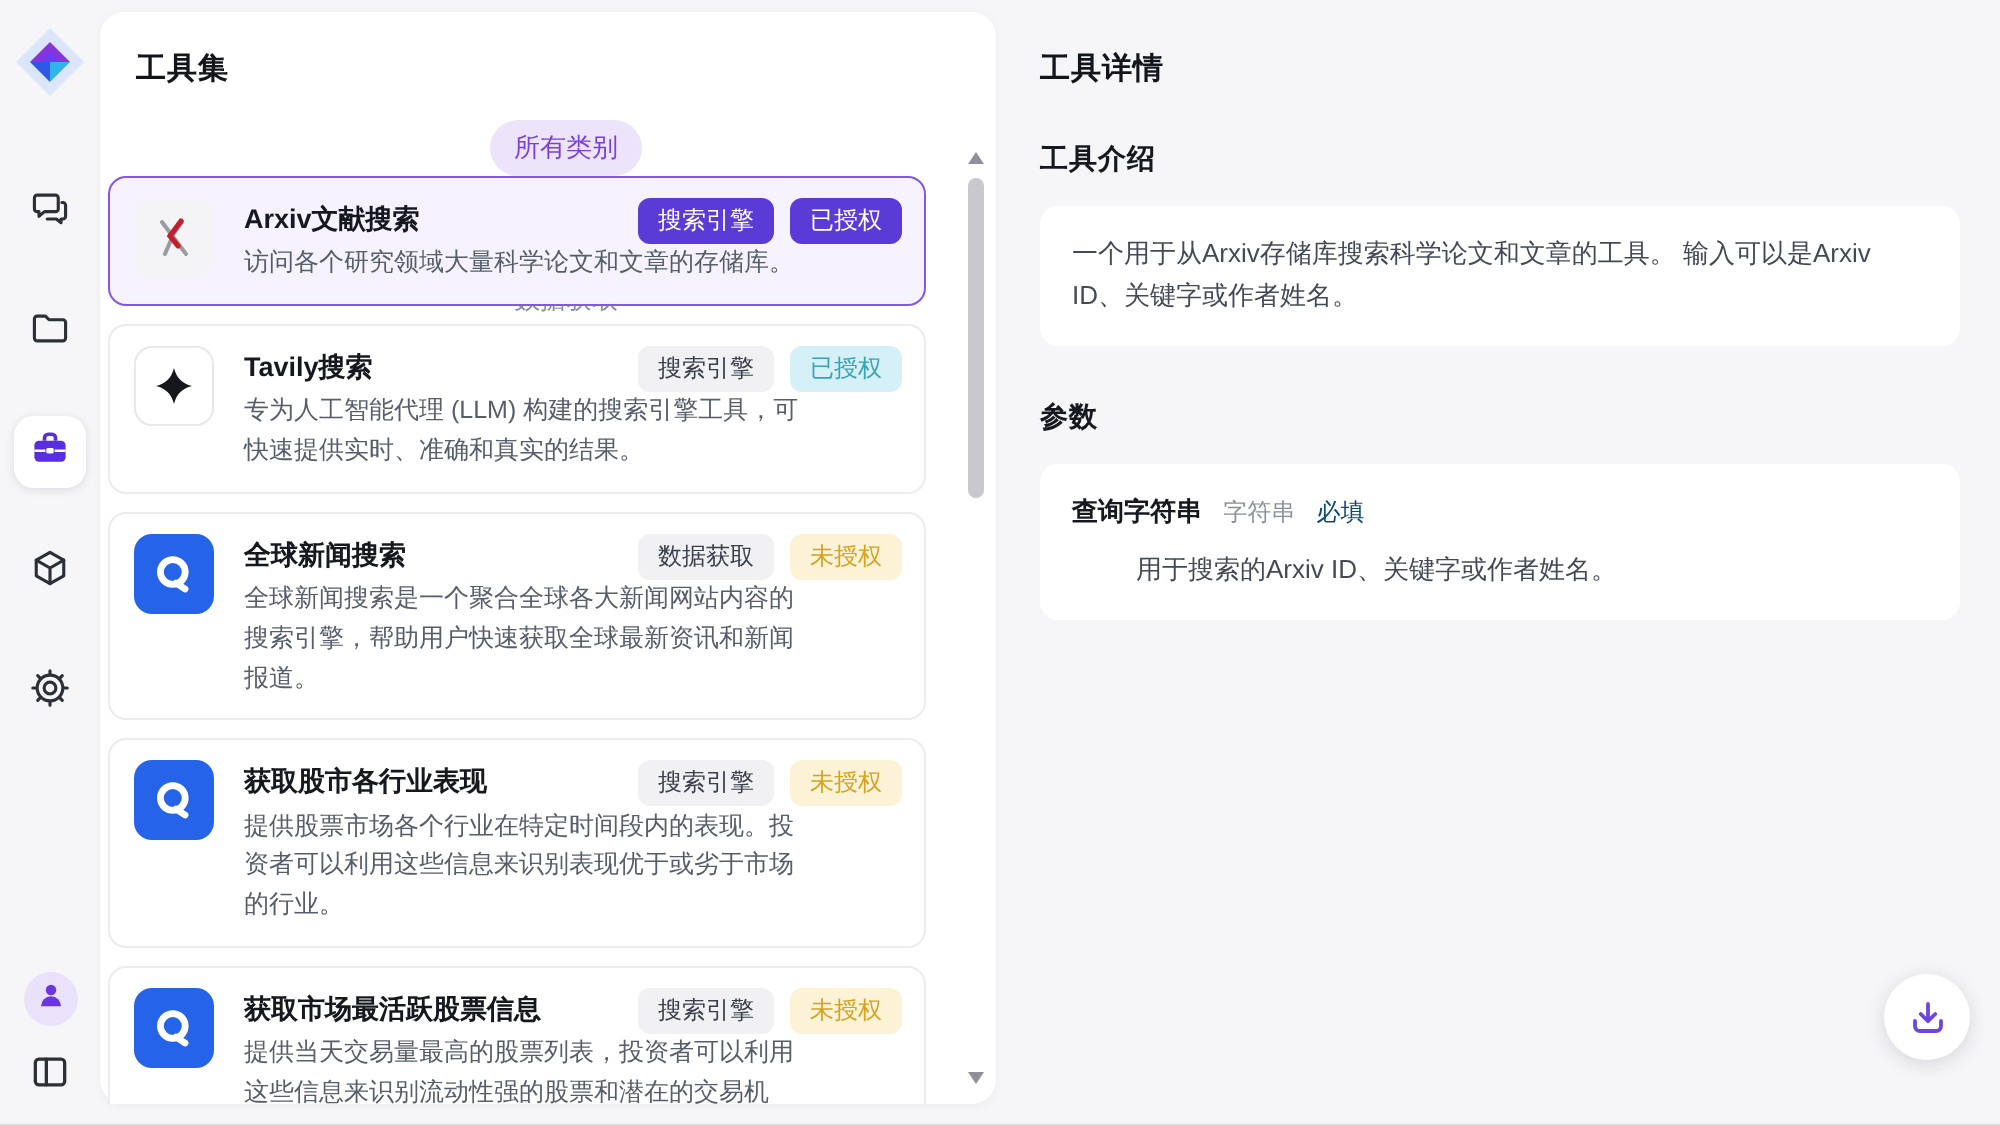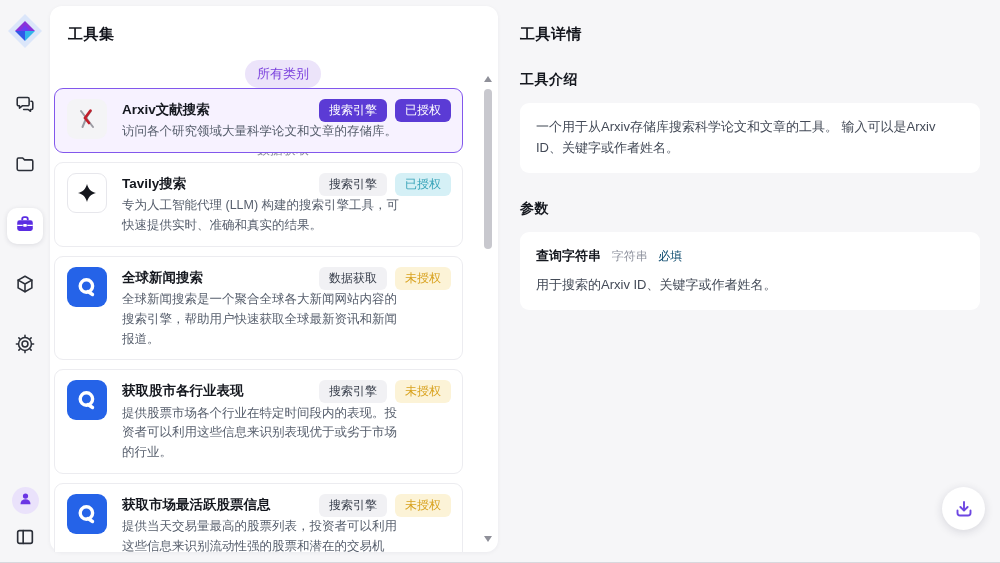--- a/index.html
+++ b/index.html
@@ -47,21 +47,21 @@
   .scroll-thumb { position:absolute; top:13px; left:1px; width:8px; height:160px; border-radius:4px; background:#c8c8ce; cursor:grab; }
 
   
   .details { position:absolute; left:520px; top:0; width:460px; }
   .details-title { margin-top:25px; font-size:15px; font-weight:700; color:#13151c; letter-spacing:.5px; }
   .section-header { margin-top:27px; font-size:14px; font-weight:700; color:#15181f; letter-spacing:.5px; }
   .white-box { margin-top:14px; background:#ffffff; border-radius:9px; padding:14px 16px; font-size:13px; color:#434a57; line-height:1.6; }
   .param-name { font-size:13px; font-weight:700; color:#15181f; }
   .param-type { font-size:12px; color:#8b8f9b; margin-left:7px; }
   .param-required { font-size:12px; color:#0c4a6e; margin-left:7px; }
-  .param-desc { margin-top:9px; font-size:13px; color:#434a57; }
+  .param-desc { margin-top:9px; font-size:13px; color:#434a57;margin-left:32px; }
 
   
   .download-fab { position:absolute; left:942px; top:487px; width:43px; height:43px; border-radius:50%; background:#ffffff; box-shadow:0 2px 10px rgba(30,30,60,.14); display:flex; align-items:center; justify-content:center; cursor:pointer; }
   .intel-brand { position:absolute; left:924px; top:531px; width:70px; text-align:center; line-height:1; }
   .intel-word { font-size:13px; font-weight:700; color:#2f3138; letter-spacing:.2px; }
   .core-word { font-size:12px; color:#2f3138; letter-spacing:2px; margin-left:3px; }
   .ultra-badge { display:inline-block; margin-left:34px; margin-top:2px; font-size:5.5px; color:#6b6e76; border:1px solid #b8bac0; border-radius:2px; padding:1px 3px; letter-spacing:1px; }
 </style>
 </head>
 <body>

